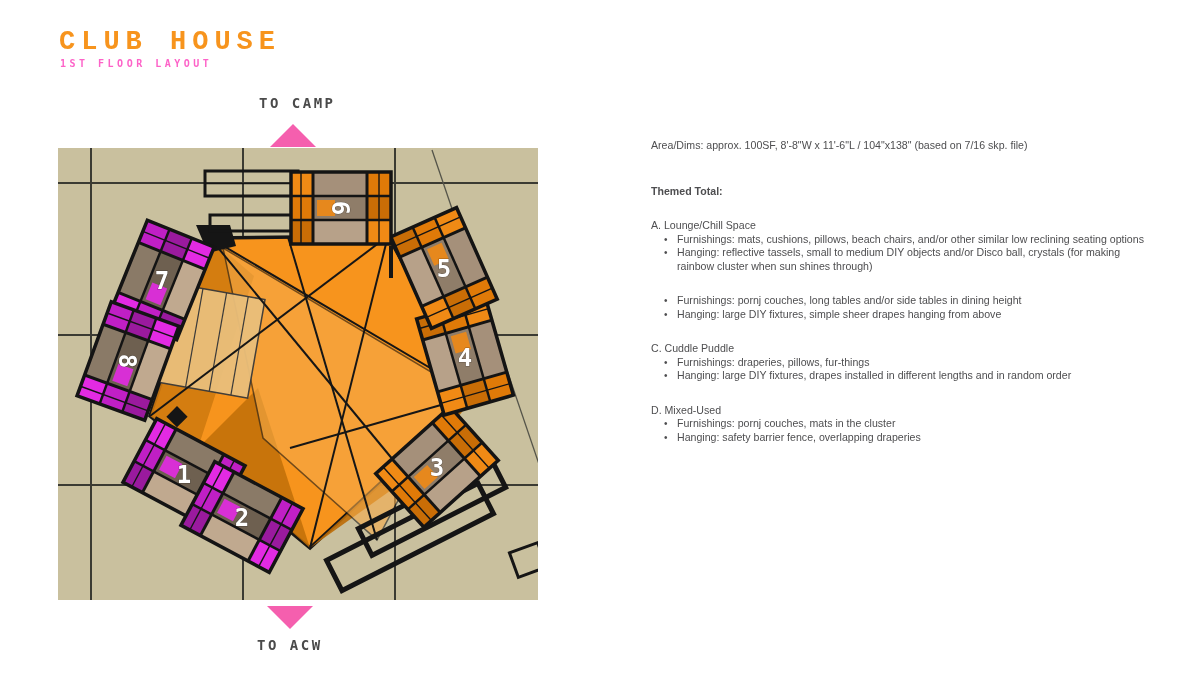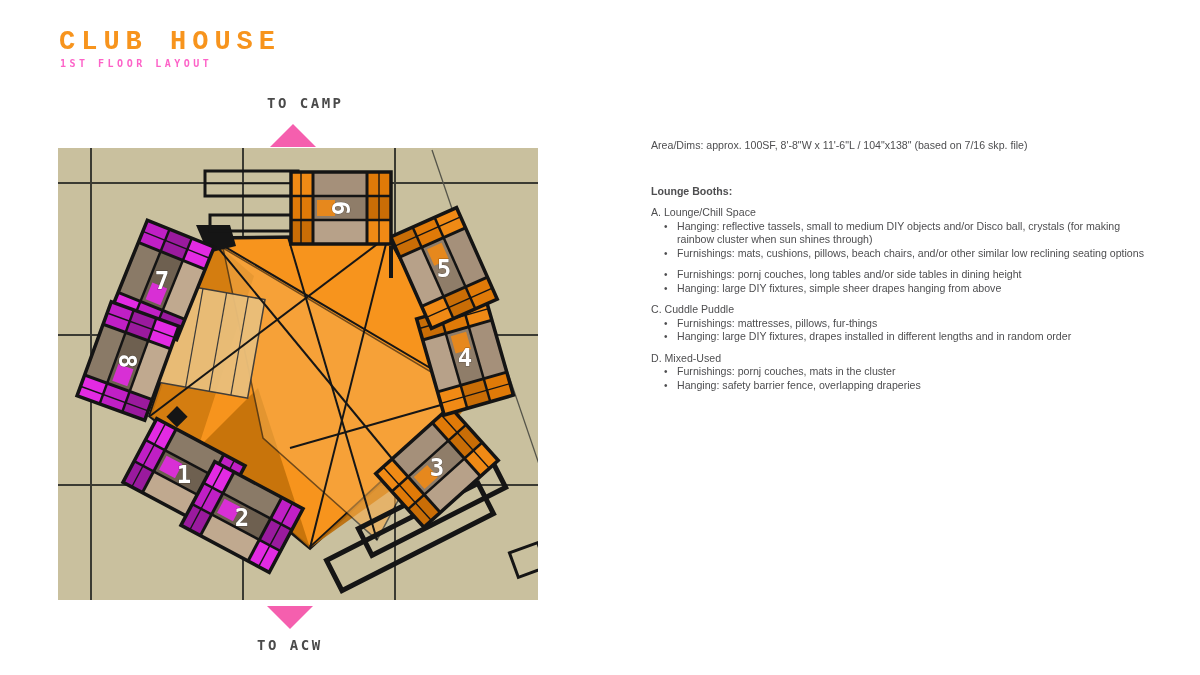--- a/index.html
+++ b/index.html
@@ -6,38 +6,38 @@
   #stage{position:relative;width:1200px;height:675px;background:#ffffff;overflow:hidden;
          font-family:"Liberation Sans", sans-serif;}
   
   #title{position:absolute;left:59px;top:27px;font-family:Liberation Mono, monospace;
          font-weight:bold;font-size:27px;letter-spacing:6px;color:#f7941d;}
   #subtitle{position:absolute;left:60px;top:58px;font-family:"DejaVu Sans Mono",monospace;
          font-weight:bold;font-size:10px;letter-spacing:3.5px;color:#fd63c8;}
   
   .dir-label{position:absolute;font-family:"DejaVu Sans Mono",monospace;font-weight:bold;
          font-size:14px;letter-spacing:2.5px;color:#4a4a4a;}
-  #to-camp{left:259px;top:95px;margin-left:8px;}
+  #to-camp{left:259px;top:95px;}
   #to-acw{left:257px;top:637px;}
   .tri{position:absolute;width:0;height:0;}
   #tri-up{left:270px;top:124px;border-left:23px solid transparent;border-right:23px solid transparent;
           border-bottom:23px solid #f55fae;}
   #tri-down{left:267px;top:606px;border-left:23px solid transparent;border-right:23px solid transparent;
           border-top:23px solid #f55fae;}
   
   #plan-wrap{position:absolute;left:58px;top:148px;width:480px;height:452px;}
   #plan-svg{display:block;}
   .booth-num{font-family:"DejaVu Sans Mono",monospace;font-weight:bold;font-size:24px;fill:#ffffff;
              paint-order:stroke;stroke:#00000055;stroke-width:1px;}
   
   #notes{position:absolute;left:651px;top:139px;width:500px;color:#4e4e50;
          font-size:10.6px;line-height:13.5px;}
   .summary-line{white-space:nowrap;}
   #themed-heading{font-weight:bold;margin-top:32px;}
-  .note-section{margin-top:8px;}
+  .note-section{margin-top:21px;}
   .note-section ul{margin:0;padding:0;list-style:none;}
   .note-section li{position:relative;padding-left:19px;margin-left:7px;}
   .note-section li::before{content:"\2022";position:absolute;left:6px;top:0;font-size:10px;color:#4e4e50;}
 </style>
 </head>
 <body>
 
 <div id="stage">
 
   <div id="title" style="color: rgb(247, 148, 29);">CLUB HOUSE</div>
@@ -261,39 +261,39 @@
           </g>
         </g>
     </svg>
   </div>
 
   <div id="tri-down" class="tri" style="border-top-color: rgb(245, 95, 174);"></div>
   <div id="to-acw" class="dir-label">TO ACW</div>
 
   <div id="notes">
     <div class="summary-line">Area/Dims: approx. 100SF, 8'-8"W x 11'-6"L / 104"x138" (based on 7/16 skp. file)</div>
-    <div id="themed-heading">Lounge Booths:</div>
+    <div id="themed-heading">Themed Total:</div>
     <div id="notes-sections">
         <div class="note-section">
           <div>A. Lounge/Chill Space</div>
           <ul>
+            <li>Furnishings: mats, cushions, pillows, beach chairs, and/or other similar low reclining seating options</li>
             <li>Hanging: reflective tassels, small to medium DIY objects and/or Disco ball, crystals (for making rainbow cluster when sun shines through)</li>
-            <li>Furnishings: mats, cushions, pillows, beach chairs, and/or other similar low reclining seating options</li>
           </ul>
         </div>
         <div class="note-section">
           <ul>
             <li>Furnishings: pornj couches, long tables and/or side tables in dining height</li>
             <li>Hanging: large DIY fixtures, simple sheer drapes hanging from above</li>
           </ul>
         </div>
         <div class="note-section">
           <div>C. Cuddle Puddle</div>
           <ul>
-            <li>Furnishings: mattresses, pillows, fur-things</li>
+            <li>Furnishings: draperies, pillows, fur-things</li>
             <li>Hanging: large DIY fixtures, drapes installed in different lengths and in random order</li>
           </ul>
         </div>
         <div class="note-section">
           <div>D. Mixed-Used</div>
           <ul>
             <li>Furnishings: pornj couches, mats in the cluster</li>
             <li>Hanging: safety barrier fence, overlapping draperies</li>
           </ul>
         </div>

